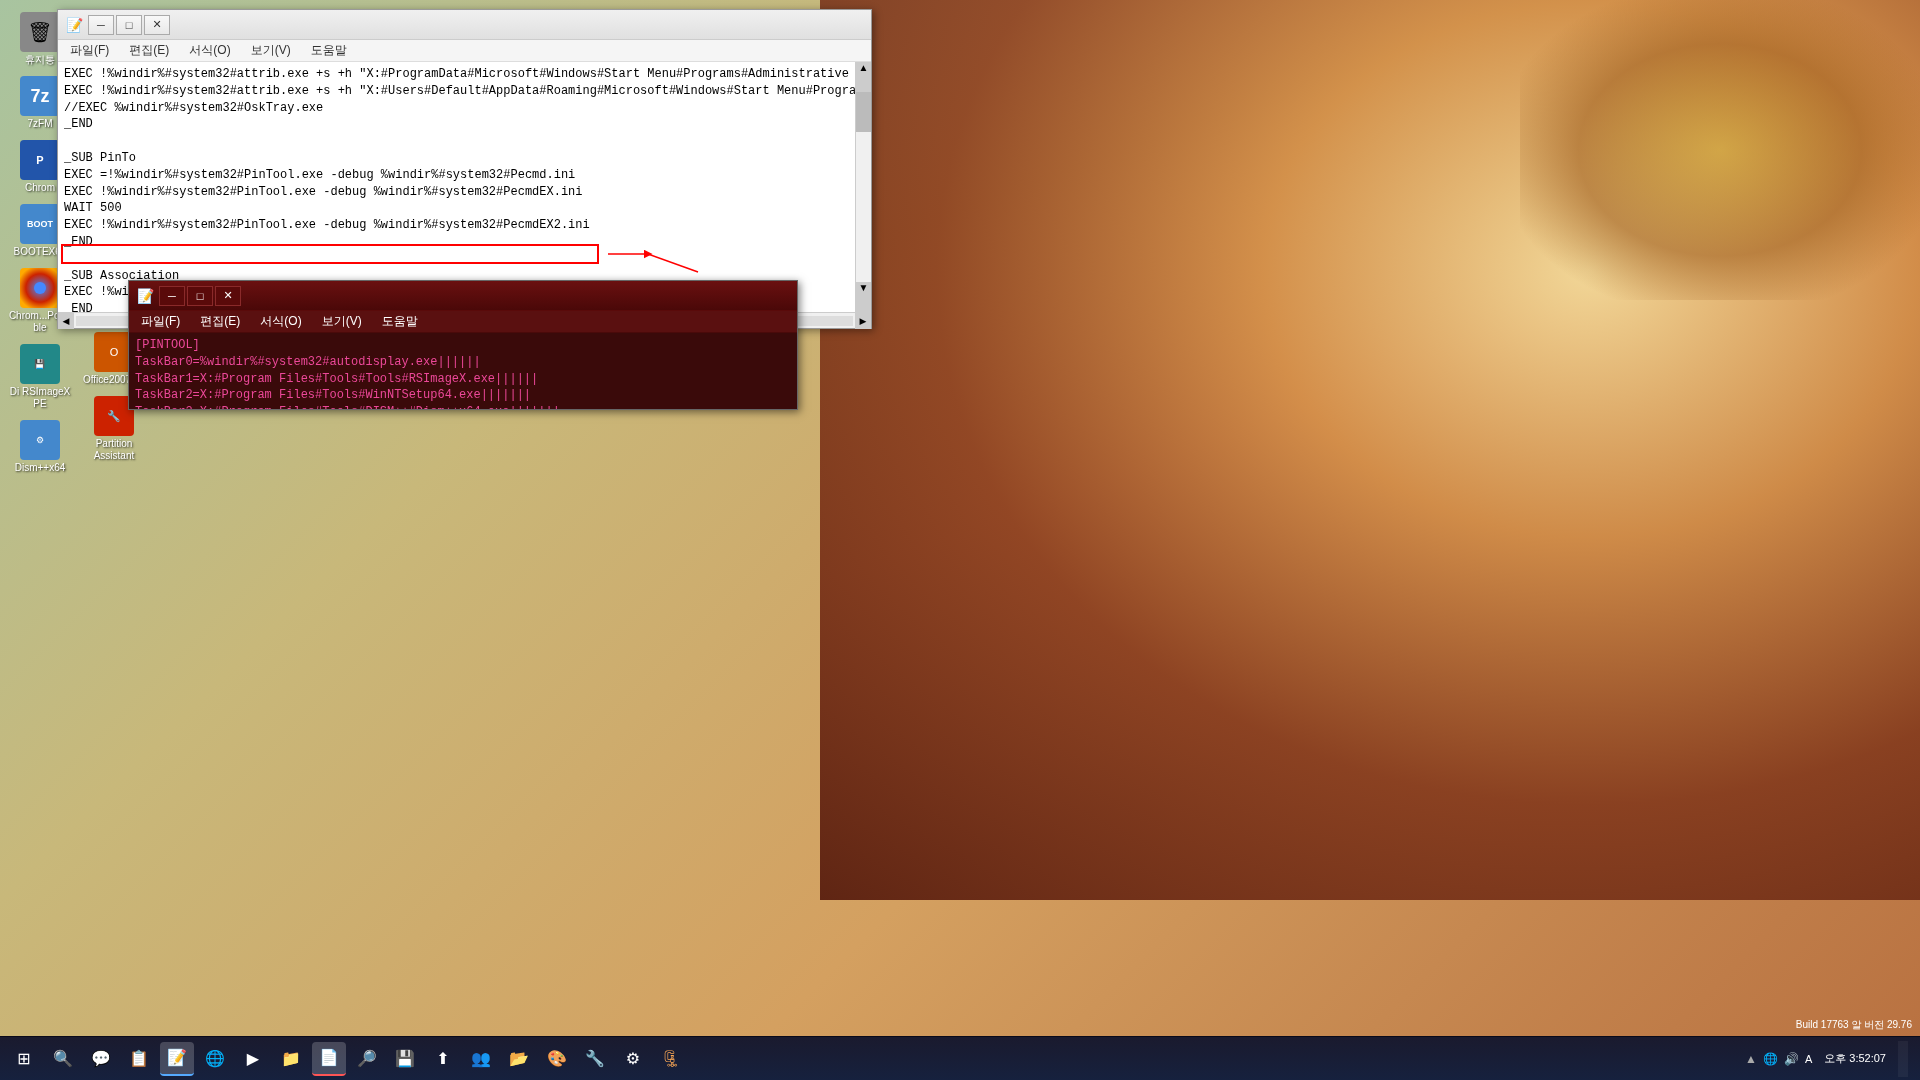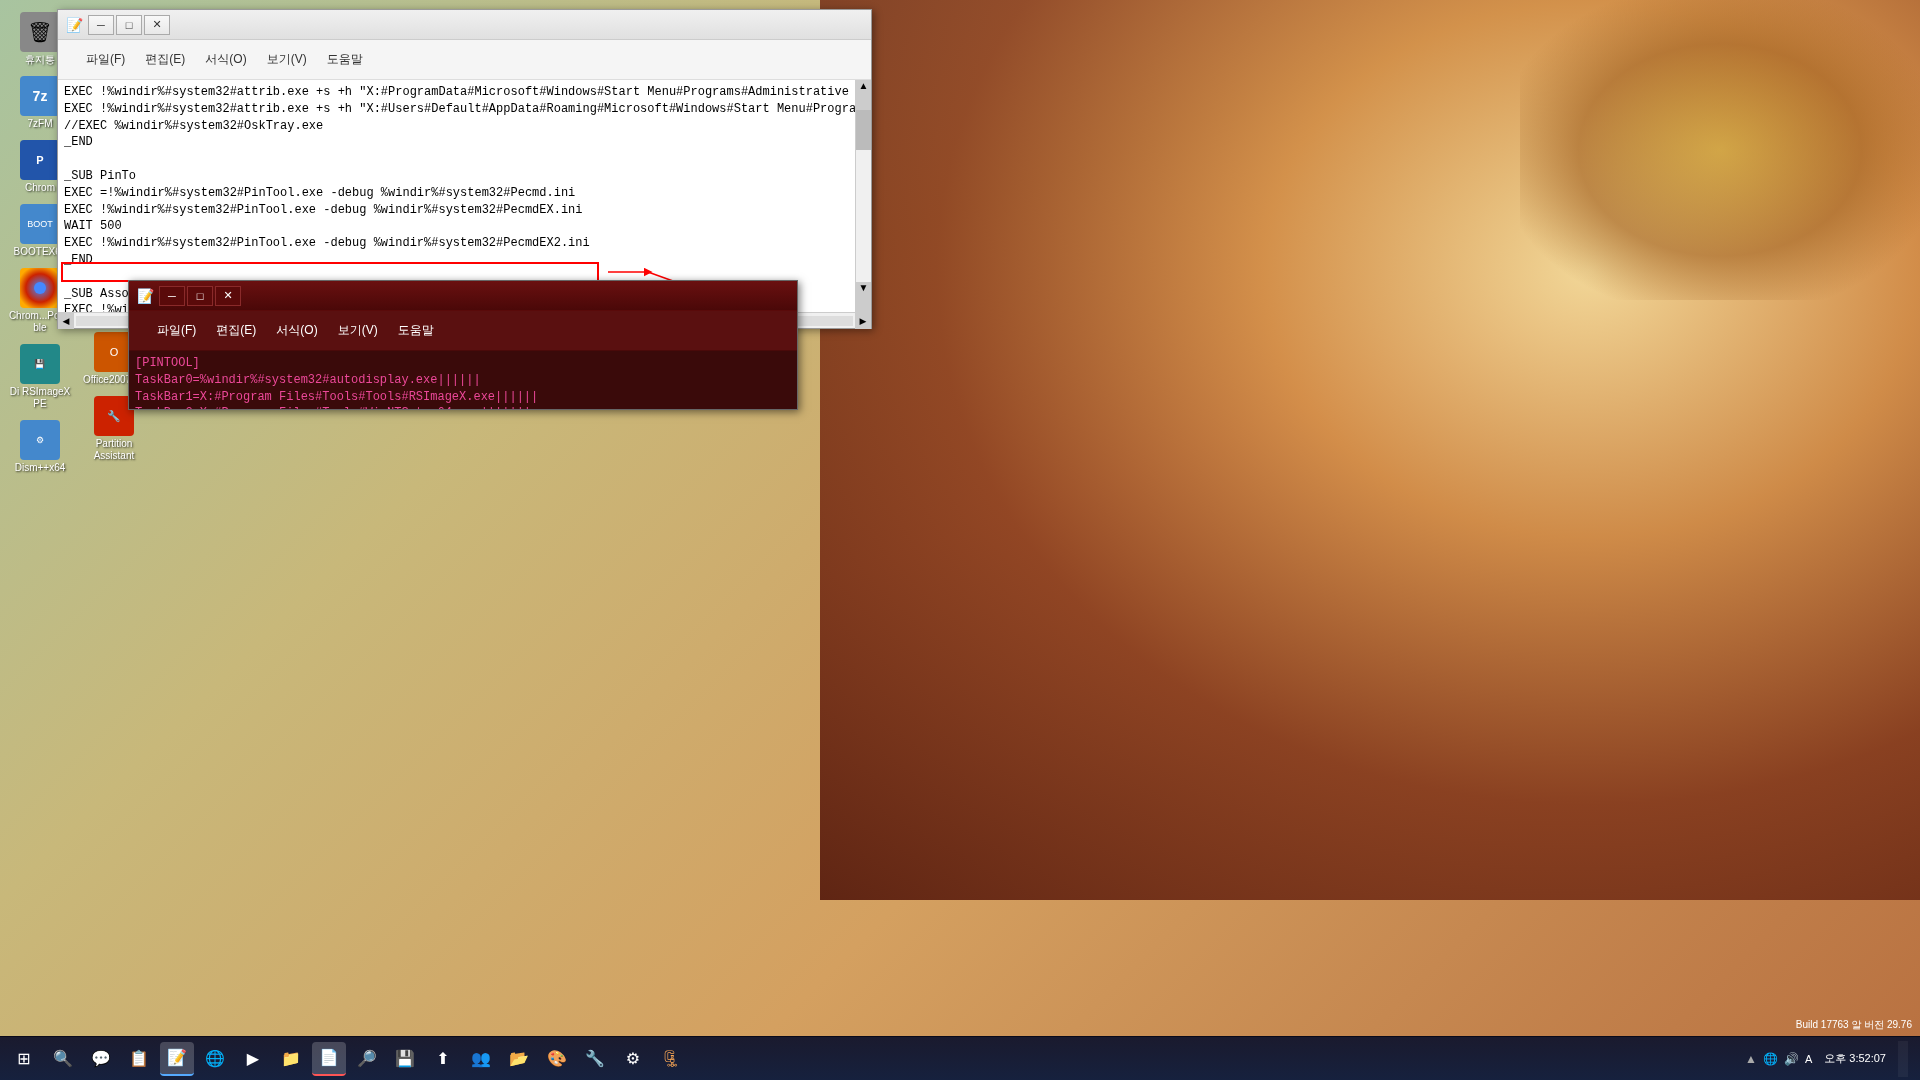--- a/index.html
+++ b/index.html
@@ -112,23 +112,23 @@
       cursor: pointer;
       display: flex;
       align-items: center;
       justify-content: center;
       font-size: 11px;
       color: #333;
     }
 
     .window-menubar {
       display: flex;
-      height: 40px;
-      align-items: center;
-      padding: 0 20px;
+      height: 22px;
+      align-items: center;
+      padding: 0 4px;
       background: #f5f5f5;
       border-bottom: 1px solid #ddd;
       gap: 4px;
     }
 
     .menu-item {
       padding: 2px 8px;
       cursor: pointer;
       font-size: 12px;
       color: #333;
@@ -325,32 +325,32 @@
 
   <div id="icons-area">
 
     <div class="icon-col" id="icon-col1">
 
       <div class="desktop-icon">
         <div class="icon-img ico-gray">🗑</div>
         <div class="icon-label">휴지통</div>
       </div>
       <div class="desktop-icon">
-        <div class="icon-img ico-blue" style="font-size:14px;font-weight:bold;color:white;">7z</div>
+        <div class="icon-img ico-blue" style="font-size:18px;font-weight:bold;color:white;">7z</div>
         <div class="icon-label">7zFM</div>
       </div>
       <div class="desktop-icon">
         <div class="icon-img" style="background:#2255aa;">
           <span style="color:white;font-size:11px;font-weight:bold;">P</span>
         </div>
         <div class="icon-label">Chrom</div>
       </div>
       <div class="desktop-icon">
         <div class="icon-img ico-blue">
-          <span style="color:white;font-size:9px;font-weight:normal;">BOOT</span>
+          <span style="color:white;font-size:9px;font-weight:bold;">BOOT</span>
         </div>
         <div class="icon-label">BOOTEX64</div>
       </div>
       <div class="desktop-icon">
         <div class="icon-img" style="background:radial-gradient(circle, #4488ff 0%, #cc2200 50%, #ffaa00 80%);">
           <div style="width:12px;height:12px;border-radius:50%;background:#4488ff;"></div>
         </div>
         <div class="icon-label">Chrom...Portable</div>
       </div>
       <div class="desktop-icon">

